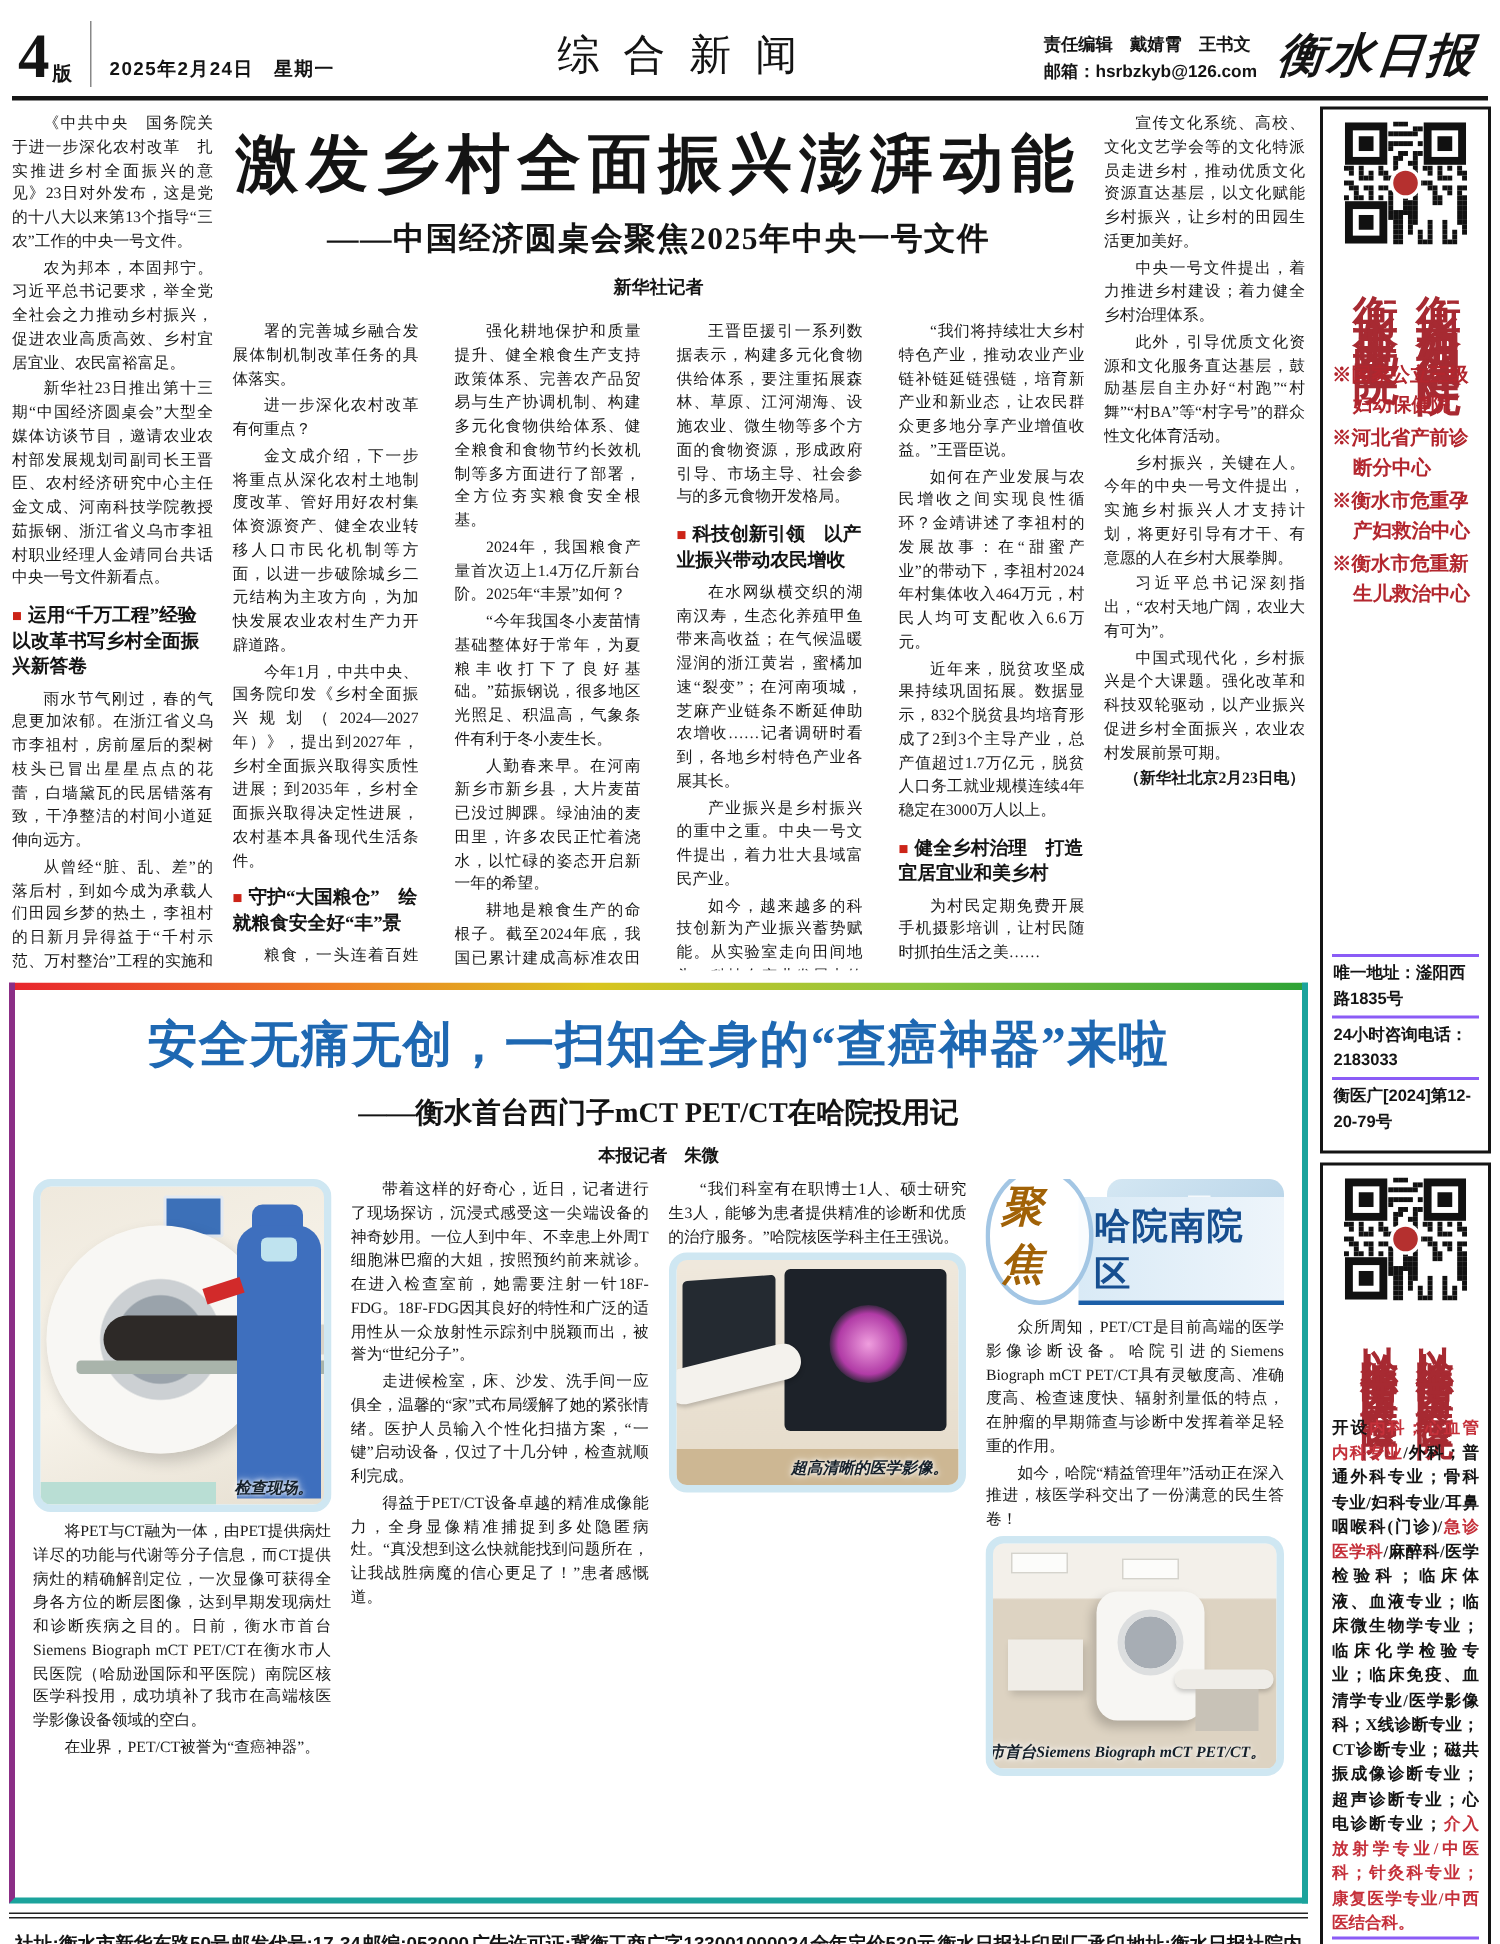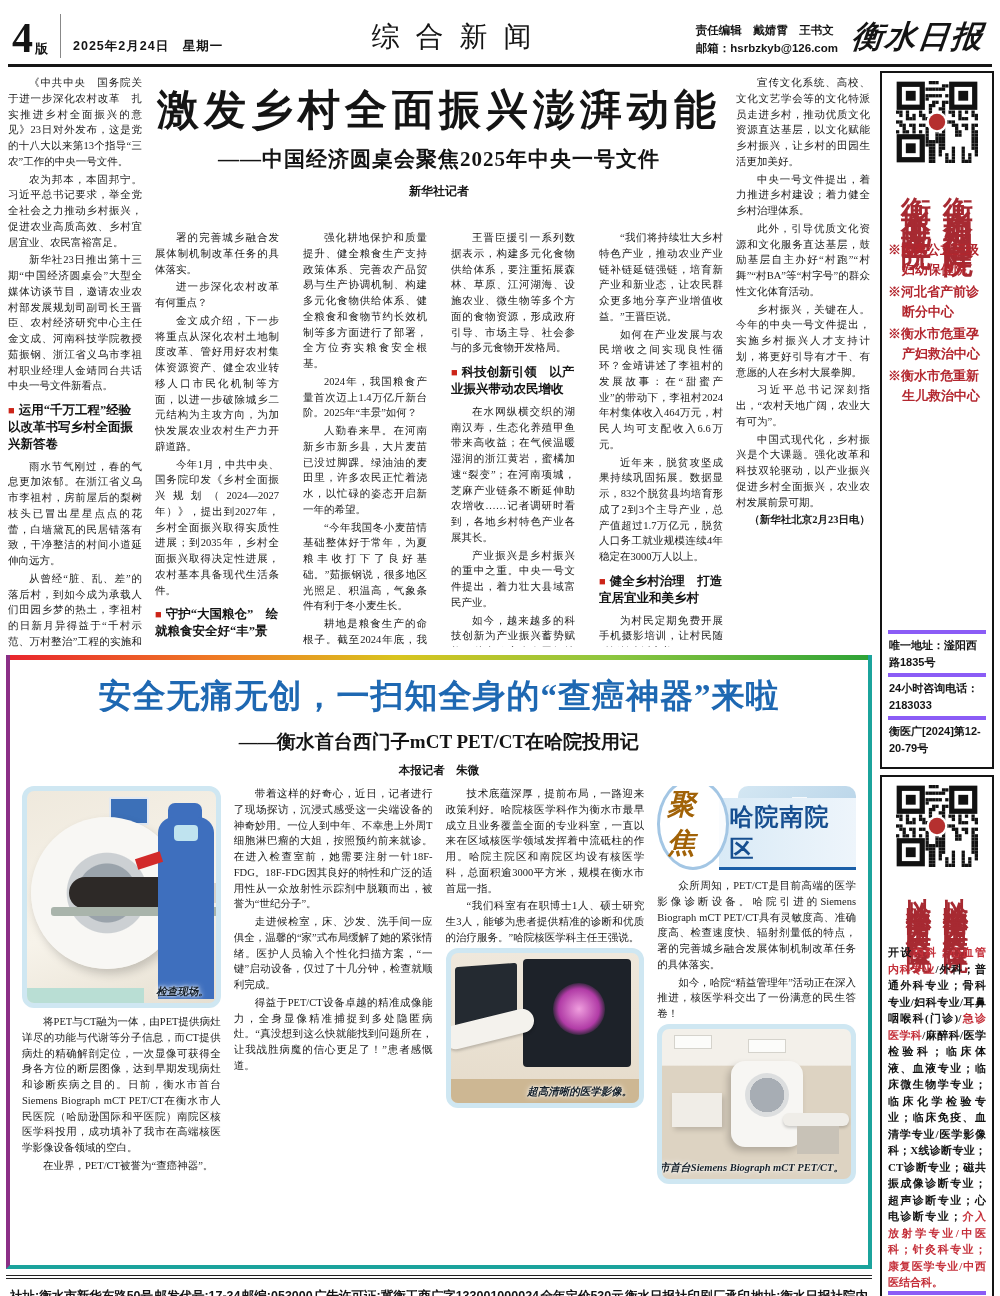--- a/index.html
+++ b/index.html
@@ -26,21 +26,21 @@
 
   
   .art1{height:576px;display:flex;gap:13px;padding:4px 2px 0;box-sizing:border-box;overflow:hidden;}
   .a1col{overflow:hidden;}
   .a1side{flex:0 0 134px;}
   .a1mid{flex:1;display:flex;flex-direction:column;}
   .a1head{text-align:center;padding:12px 0 8px;}
   .a1head h1{margin:0;font-size:42px;font-weight:900;letter-spacing:5px;line-height:1.1;}
   .a1head h2{margin:12px 0 0;font-size:21px;font-weight:bold;letter-spacing:1px;}
   .a1byline{font-size:12px;font-weight:bold;margin-top:10px;}
-  .a1midcols{flex:1;display:flex;gap:24px;overflow:hidden;margin-top:22px;}
+  .a1midcols{flex:1;display:flex;gap:24px;overflow:hidden;margin-top:6px;}
   .a1midcols .a1col{flex:1;}
 
   .para{margin:0 0 2px;font-size:10.5px;line-height:1.5;text-align:justify;text-indent:2em;color:#191919;}
   .sec{margin:8px 0 6px;font-size:12.5px;font-weight:bold;line-height:1.35;text-indent:0;}
   .sec .sq{color:#cc2418;margin-right:4px;font-size:11px;}
   .endp{text-align:right;font-weight:bold;text-indent:0;}
 
   
   .art2box{margin-top:8px;border-left:4px solid #8b2e86;border-right:4px solid #1ba39c;border-bottom:4px solid #1ba39c;box-sizing:border-box;height:614px;overflow:hidden;background:#fff;}
   .rainbow{height:5px;background:linear-gradient(90deg,#e8262d,#ef7d24 25%,#d9c41e 45%,#8dc63f 70%,#2fa336 100%);}
@@ -95,21 +95,21 @@
   .ad1{height:698px;}
   .ad2{flex:1;}
   .qr{width:82px;height:82px;}
   .vtitle{display:flex;flex-direction:row-reverse;gap:12px;justify-content:center;margin:10px 0 8px;}
   .vtitle span{writing-mode:vertical-rl;text-orientation:upright;font-weight:900;color:#a72a32;letter-spacing:7px;line-height:1;}
   .ad1 .vtitle span{font-size:30px;}
   .ad2 .vtitle span{font-size:25px;letter-spacing:5px;}
   .bullets{align-self:stretch;color:#b3262e;font-weight:bold;font-size:13px;line-height:1.5;}
   .bullets div{padding-left:14px;text-indent:-14px;margin:3px 0;}
   .adinfo{align-self:stretch;margin-top:auto;font-size:11px;font-weight:bold;line-height:1.5;font-family:"Liberation Sans",sans-serif;}
-  .adinfo div{border-top:4px solid #8b5cf6;padding:3px 1px;}
+  .adinfo div{border-top:2px solid #8b5cf6;padding:3px 1px;}
   .dept{align-self:stretch;flex:1;overflow:hidden;font-size:11px;font-weight:bold;line-height:1.5;text-align:justify;margin-top:4px;}
   .dept .red{color:#c5303a;}
 
   
   .footer{margin-top:6px;border-top:4px double #222;padding:9px 4px 0;display:flex;justify-content:space-between;font-weight:bold;font-size:12.5px;font-family:"Liberation Sans",sans-serif;}
 </style>
 </head>
 <body>
 
 <div class="page">
@@ -157,22 +157,22 @@
                 <p class="para">署的完善城乡融合发展体制机制改革任务的具体落实。</p>
                 <p class="para">进一步深化农村改革有何重点？</p>
                 <p class="para">金文成介绍，下一步将重点从深化农村土地制度改革、管好用好农村集体资源资产、健全农业转移人口市民化机制等方面，以进一步破除城乡二元结构为主攻方向，为加快发展农业农村生产力开辟道路。</p>
                 <p class="para">今年1月，中共中央、国务院印发《乡村全面振兴规划（2024—2027年）》，提出到2027年，乡村全面振兴取得实质性进展；到2035年，乡村全面振兴取得决定性进展，农村基本具备现代生活条件。</p>
                 <h4 class="sec"><span class="sq">■</span>守护“大国粮仓”　绘就粮食安全好“丰”景</h4>
                 <p class="para">粮食，一头连着百姓民生，一头连着国家安全。</p>
               </div>
             <div class="a1col">
                 <p class="para">强化耕地保护和质量提升、健全粮食生产支持政策体系、完善农产品贸易与生产协调机制、构建多元化食物供给体系、健全粮食和食物节约长效机制等多方面进行了部署，全方位夯实粮食安全根基。</p>
                 <p class="para">2024年，我国粮食产量首次迈上1.4万亿斤新台阶。2025年“丰景”如何？</p>
+                <p class="para">“今年我国冬小麦苗情基础整体好于常年，为夏粮丰收打下了良好基础。”茹振钢说，很多地区光照足、积温高，气象条件有利于冬小麦生长。</p>
                 <p class="para">人勤春来早。在河南新乡市新乡县，大片麦苗已没过脚踝。绿油油的麦田里，许多农民正忙着浇水，以忙碌的姿态开启新一年的希望。</p>
-                <p class="para">“今年我国冬小麦苗情基础整体好于常年，为夏粮丰收打下了良好基础。”茹振钢说，很多地区光照足、积温高，气象条件有利于冬小麦生长。</p>
                 <p class="para">耕地是粮食生产的命根子。截至2024年底，我国已累计建成高标准农田超过10亿亩，建成各类田间灌排渠道1000多万公里，相当于绕了地球赤道约250圈。</p>
               </div>
             <div class="a1col">
                 <p class="para">王晋臣援引一系列数据表示，构建多元化食物供给体系，要注重拓展森林、草原、江河湖海、设施农业、微生物等多个方面的食物资源，形成政府引导、市场主导、社会参与的多元食物开发格局。</p>
                 <h4 class="sec"><span class="sq">■</span>科技创新引领　以产业振兴带动农民增收</h4>
                 <p class="para">在水网纵横交织的湖南汉寿，生态化养殖甲鱼带来高收益；在气候温暖湿润的浙江黄岩，蜜橘加速“裂变”；在河南项城，芝麻产业链条不断延伸助农增收……记者调研时看到，各地乡村特色产业各展其长。</p>
                 <p class="para">产业振兴是乡村振兴的重中之重。中央一号文件提出，着力壮大县域富民产业。</p>
                 <p class="para">如今，越来越多的科技创新为产业振兴蓄势赋能。从实验室走向田间地头，科技在产业发展中的作用愈加突显。</p>
               </div>
             <div class="a1col">
@@ -221,42 +221,41 @@
                   <p class="para">在业界，PET/CT被誉为“查癌神器”。</p>
                 </div>
             </div>
             <div class="a2col">
                 <p class="para">带着这样的好奇心，近日，记者进行了现场探访，沉浸式感受这一尖端设备的神奇妙用。一位人到中年、不幸患上外周T细胞淋巴瘤的大姐，按照预约前来就诊。在进入检查室前，她需要注射一针18F-FDG。18F-FDG因其良好的特性和广泛的适用性从一众放射性示踪剂中脱颖而出，被誉为“世纪分子”。</p>
                 <p class="para">走进候检室，床、沙发、洗手间一应俱全，温馨的“家”式布局缓解了她的紧张情绪。医护人员输入个性化扫描方案，“一键”启动设备，仅过了十几分钟，检查就顺利完成。</p>
                 <p class="para">得益于PET/CT设备卓越的精准成像能力，全身显像精准捕捉到多处隐匿病灶。“真没想到这么快就能找到问题所在，让我战胜病魔的信心更足了！”患者感慨道。</p>
               </div>
             <div class="a2col">
               <div>
-                  <p class="para">技术底蕴深厚，提前布局，一路迎来政策利好。哈院核医学科作为衡水市最早成立且业务覆盖全面的专业科室，一直以来在区域核医学领域发挥着中流砥柱的作用。哈院主院区和南院区均设有核医学科，总面积逾3000平方米，规模在衡水市首屈一指。</p>
                   <p class="para">“我们科室有在职博士1人、硕士研究生3人，能够为患者提供精准的诊断和优质的治疗服务。”哈院核医学科主任王强说。</p>
                 </div>
               <figure class="photo photo2">
                 <div class="p2m1"></div>
                 <div class="p2m2"></div>
                 <div class="p2blob"></div>
                 <div class="p2arm"></div>
                 <div class="p2desk"></div>
                 <figcaption class="cap">超高清晰的医学影像。</figcaption>
               </figure>
             </div>
             <div class="a2col">
               <div class="focus">
                 <div class="focus-img"></div>
                 <div class="focus-badge">
                   <span class="focus-ju">聚焦</span>
                   <span class="focus-sub">哈院南院区</span>
                 </div>
               </div>
               <div>
-                  <p class="para">众所周知，PET/CT是目前高端的医学影像诊断设备。哈院引进的Siemens Biograph mCT PET/CT具有灵敏度高、准确度高、检查速度快、辐射剂量低的特点，署的完善城乡融合发展体制机制改革任务的具体落实。</p>
+                  <p class="para">众所周知，PET/CT是目前高端的医学影像诊断设备。哈院引进的Siemens Biograph mCT PET/CT具有灵敏度高、准确度高、检查速度快、辐射剂量低的特点，在肿瘤的早期筛查与诊断中发挥着举足轻重的作用。</p>
                   <p class="para">如今，哈院“精益管理年”活动正在深入推进，核医学科交出了一份满意的民生答卷！</p>
                 </div>
               <figure class="photo photo3">
                 <div class="p3light1"></div>
                 <div class="p3light2"></div>
                 <div class="p3cab"></div>
                 <div class="p3gantry"></div>
                 <div class="p3bed"></div>
                 <div class="p3bedbase"></div>
                 <figcaption class="cap">衡水市首台Siemens Biograph mCT PET/CT。</figcaption>

